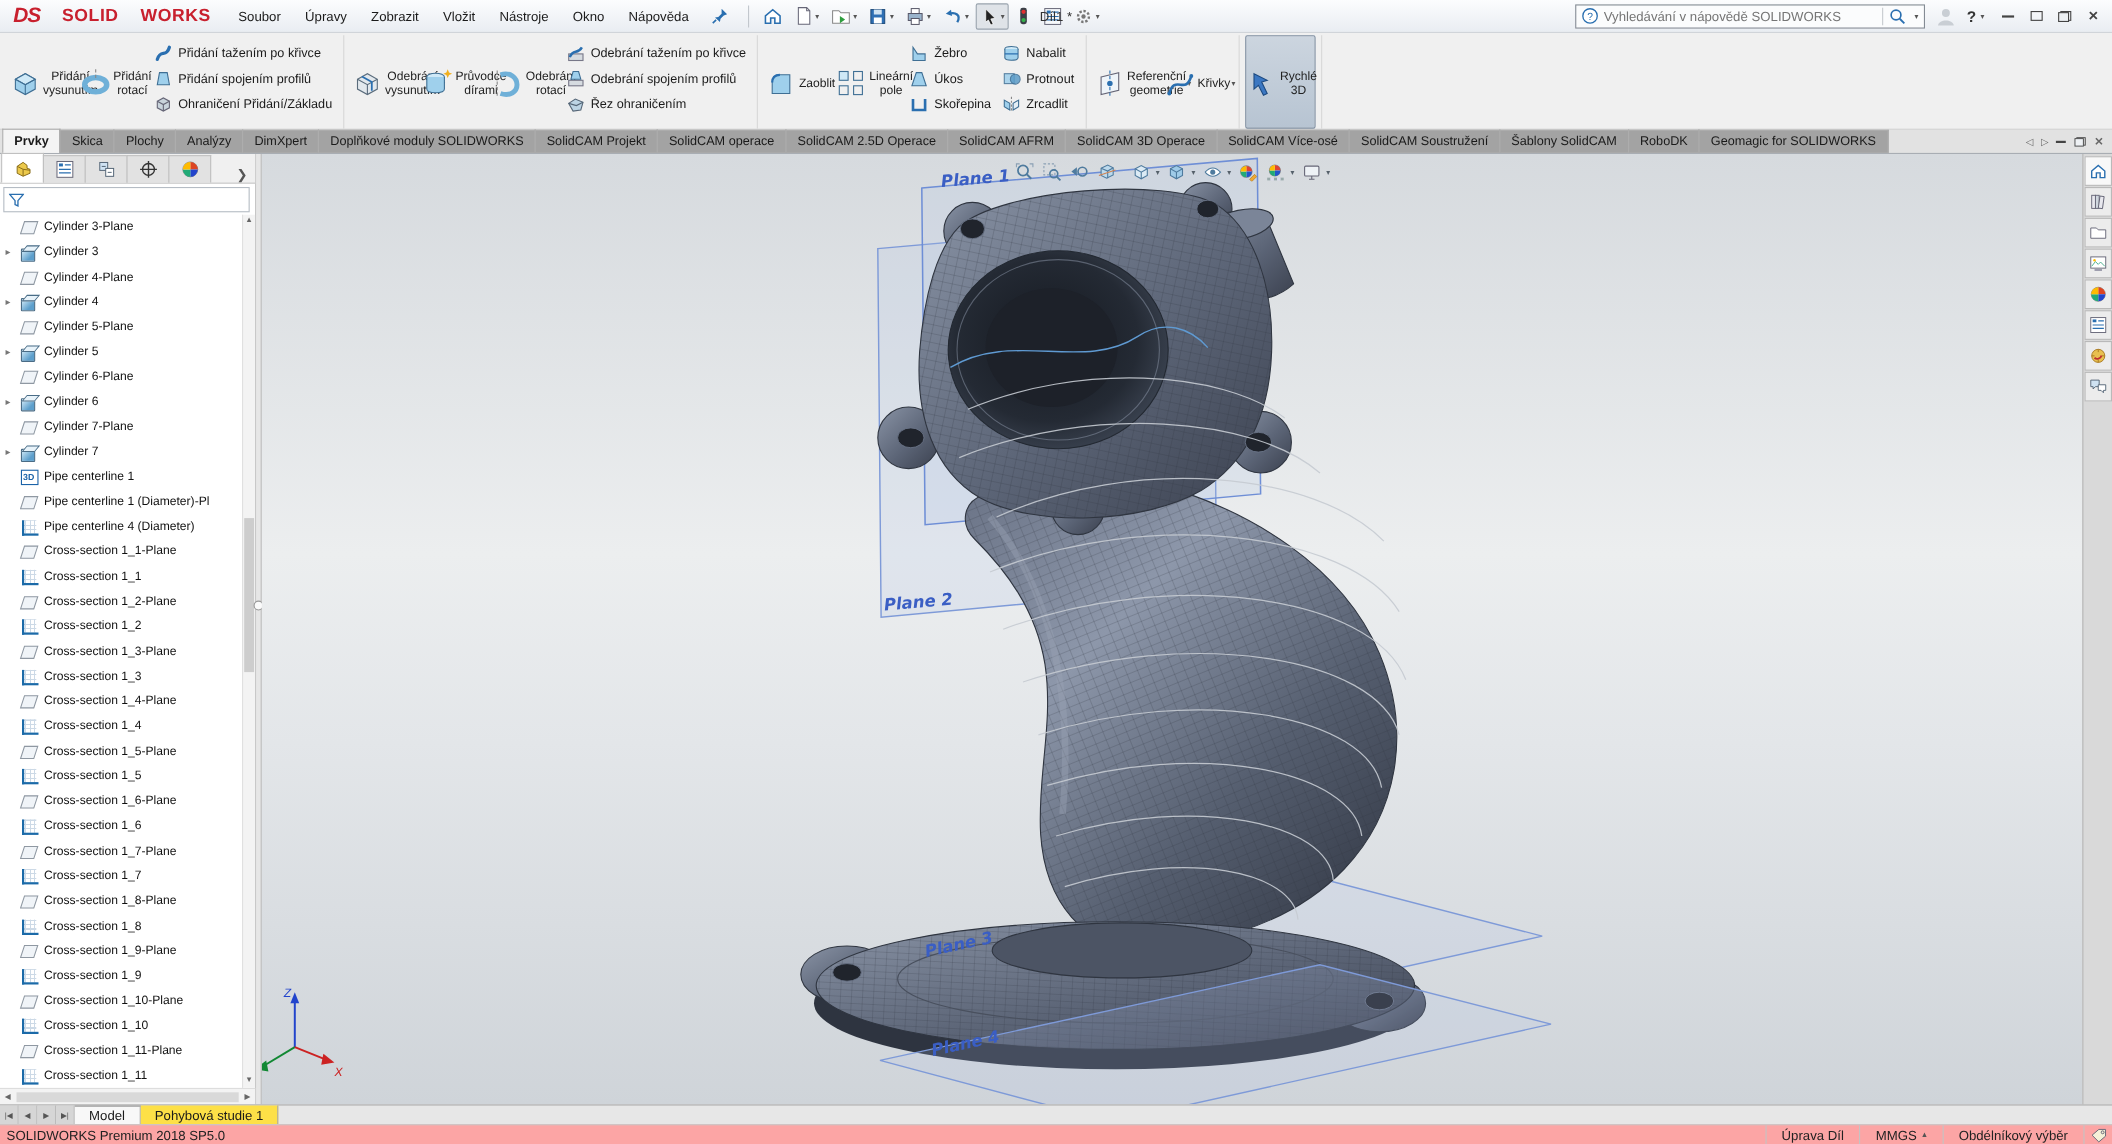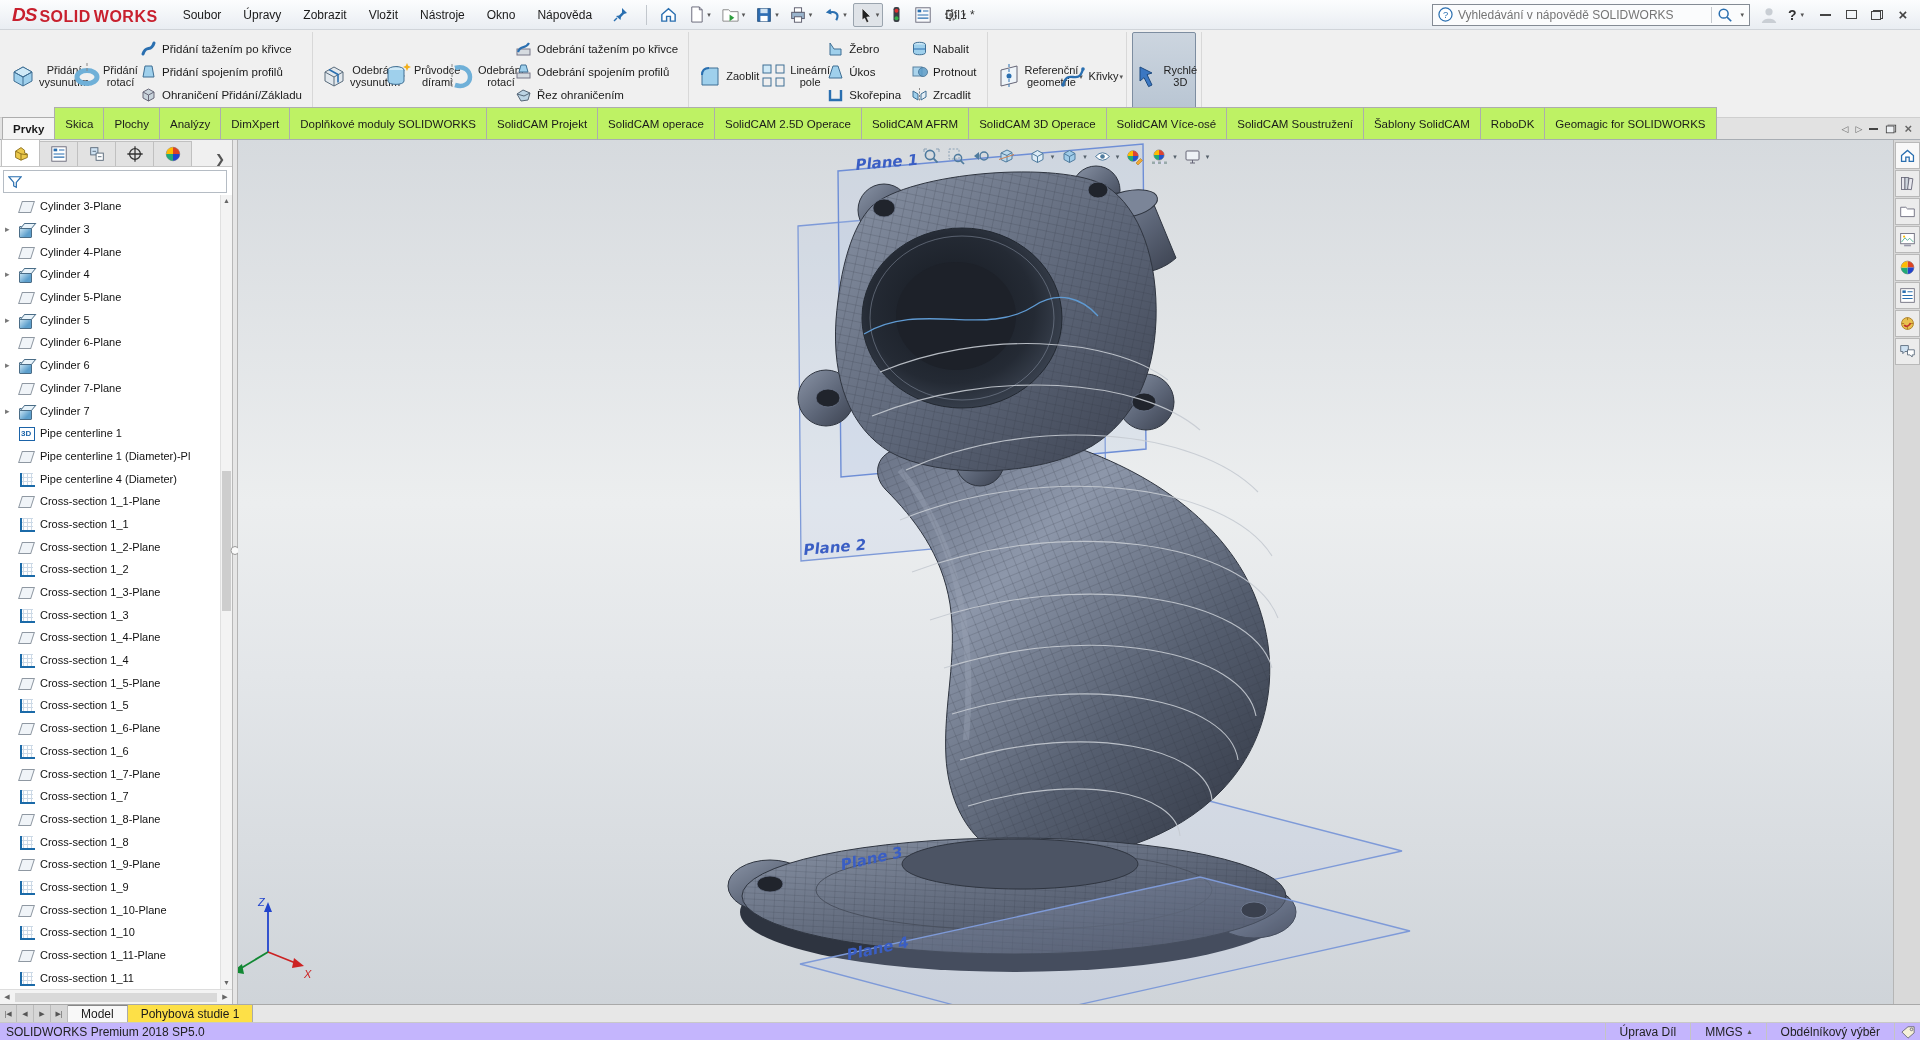--- a/index.html
+++ b/index.html
@@ -3,21 +3,21 @@
 <meta charset="utf-8">
 <style>
   *{box-sizing:border-box;margin:0;padding:0}
   html,body{background:#888}
   .app{position:relative;width:1920px;height:1040px;overflow:hidden;background:#f0f0f0;
        font-family:"Liberation Sans",sans-serif;font-size:12px;color:#1a1a1a}
 
   
   .titlebar{position:absolute;left:0;top:0;width:1920px;height:30px;display:flex;align-items:center;
             padding:0 6px;background:linear-gradient(#fcfdfe,#e9edf2);border-bottom:1px solid #d0d4d9}
-  .logo{display:flex;align-items:flex-end;gap:3px;padding:0 14px 0 6px}
+  .logo{display:flex;align-items:center;gap:20px;padding:0 14px 0 6px}
   .logo .ds{font-style:italic;font-weight:bold;font-size:19px;color:#c8202e;letter-spacing:-1px}
   .logo .solid{font-weight:bold;font-size:16px;color:#c8202e;letter-spacing:.5px}
   .logo .works{font-weight:bold;font-size:16px;color:#c8202e;letter-spacing:.5px}
   .menus{display:flex;align-items:center;height:100%}
   .menu-item{padding:0 11px;height:100%;display:flex;align-items:center;cursor:default}
   .pin{margin:0 10px;display:flex}
   .vsep{width:1px;height:20px;background:#c2c7cd;margin:0 8px}
   .qb{display:flex;align-items:center;gap:2px}
   .qbtn{display:flex;align-items:center;height:24px;padding:0 3px;border:1px solid transparent;border-radius:2px}
   .qbtn.pressed{background:#dfe3e8;border-color:#9aa4ae}
@@ -46,21 +46,21 @@
   .rlab{font-size:11px;line-height:12.5px;color:#222}
   .rcaret{font-size:7px;color:#555;line-height:7px}
   .rstack{display:flex;flex-direction:column;justify-content:flex-start;padding-top:6px;gap:2px}
   .rsmall{display:flex;align-items:center;gap:5px;height:21px;padding:0 5px;font-size:11.5px}
   .rsmall svg{width:17px;height:17px;flex:none}
   .rbig.pressed{background:linear-gradient(#ccd5df,#b7c4d2);border:1px solid #7d8da0;border-radius:2px}
 
   
   .cmtabs{position:absolute;left:0;top:118px;width:1920px;height:22px;background:#e2e2e2;display:flex;
           align-items:flex-end;padding-left:2px;border-bottom:1px solid #a8adb3}
-  .ctab{height:32px;display:flex;align-items:center;padding:0 10px;font-size:11.5px;background:#bef264;
+  .ctab{height:21px;display:flex;align-items:center;padding:0 10px;font-size:11.5px;background:#a3a3a3;
         border:1px solid #adadad;border-bottom:none;margin-right:-1px;white-space:nowrap}
   .ctab.active{background:#f4f4f4;font-weight:bold;height:22px}
   .cm-right{margin-left:auto;display:flex;align-items:center;gap:7px;padding-right:8px;height:100%;color:#666}
   .cm-ic{font-size:9px;color:#666}
 
   
   .panel{position:absolute;left:0;top:140px;width:233px;height:864px;background:#fff;border-right:1px solid #b8b8b8;display:flex;flex-direction:column}
   .fmtabs{height:27px;display:flex;align-items:flex-end;background:#f0f0f0;border-bottom:1px solid #c6c6c6;padding:0 1px;flex:none}
   .fmtab{width:39px;height:25px;display:flex;align-items:center;justify-content:center;background:#e2e2e2;
          border:1px solid #c0c0c0;border-bottom:none;margin-right:-1px}
@@ -114,21 +114,21 @@
   .tpbtn.first{background:#f8f8f8}
   .tpbtn svg{width:17px;height:17px}
 
   
   .doctabs{position:absolute;left:0;top:1004px;width:1920px;height:18px;background:#e7e7e7;border-top:1px solid #a9a9a9;
            display:flex;align-items:stretch}
   .dnav{width:17px;display:flex;align-items:center;justify-content:center;background:#d6d6d6;border-right:1px solid #bbb;
         font-size:7px;color:#555}
   .dtab{padding:0 13px;display:flex;align-items:center;background:#fde047;border-right:1px solid #aaa;font-size:12px}
   .dtab.active{background:#f8f8f8;font-weight:normal;border-top:1px solid #888}
-  .statusbar{position:absolute;left:0;top:1022px;width:1920px;height:18px;background:#c4b5fd;border-top:1px solid #c8c8c8;
+  .statusbar{position:absolute;left:0;top:1022px;width:1920px;height:18px;background:#fca5a5;border-top:1px solid #c8c8c8;
              display:flex;align-items:center}
   .st-left{padding-left:6px;color:#222}
   .st-right{margin-left:auto;display:flex;align-items:center;height:100%}
   .st-cell{display:flex;align-items:center;gap:5px;padding:0 14px;height:100%;border-left:1px solid #c4c4c4;color:#222}
   .st-caret{font-size:8px;color:#555}
   .st-tag{width:26px;display:flex;justify-content:center;border-left:1px solid #c4c4c4;height:100%;align-items:center}
 </style>
 </head>
 <body>
 

